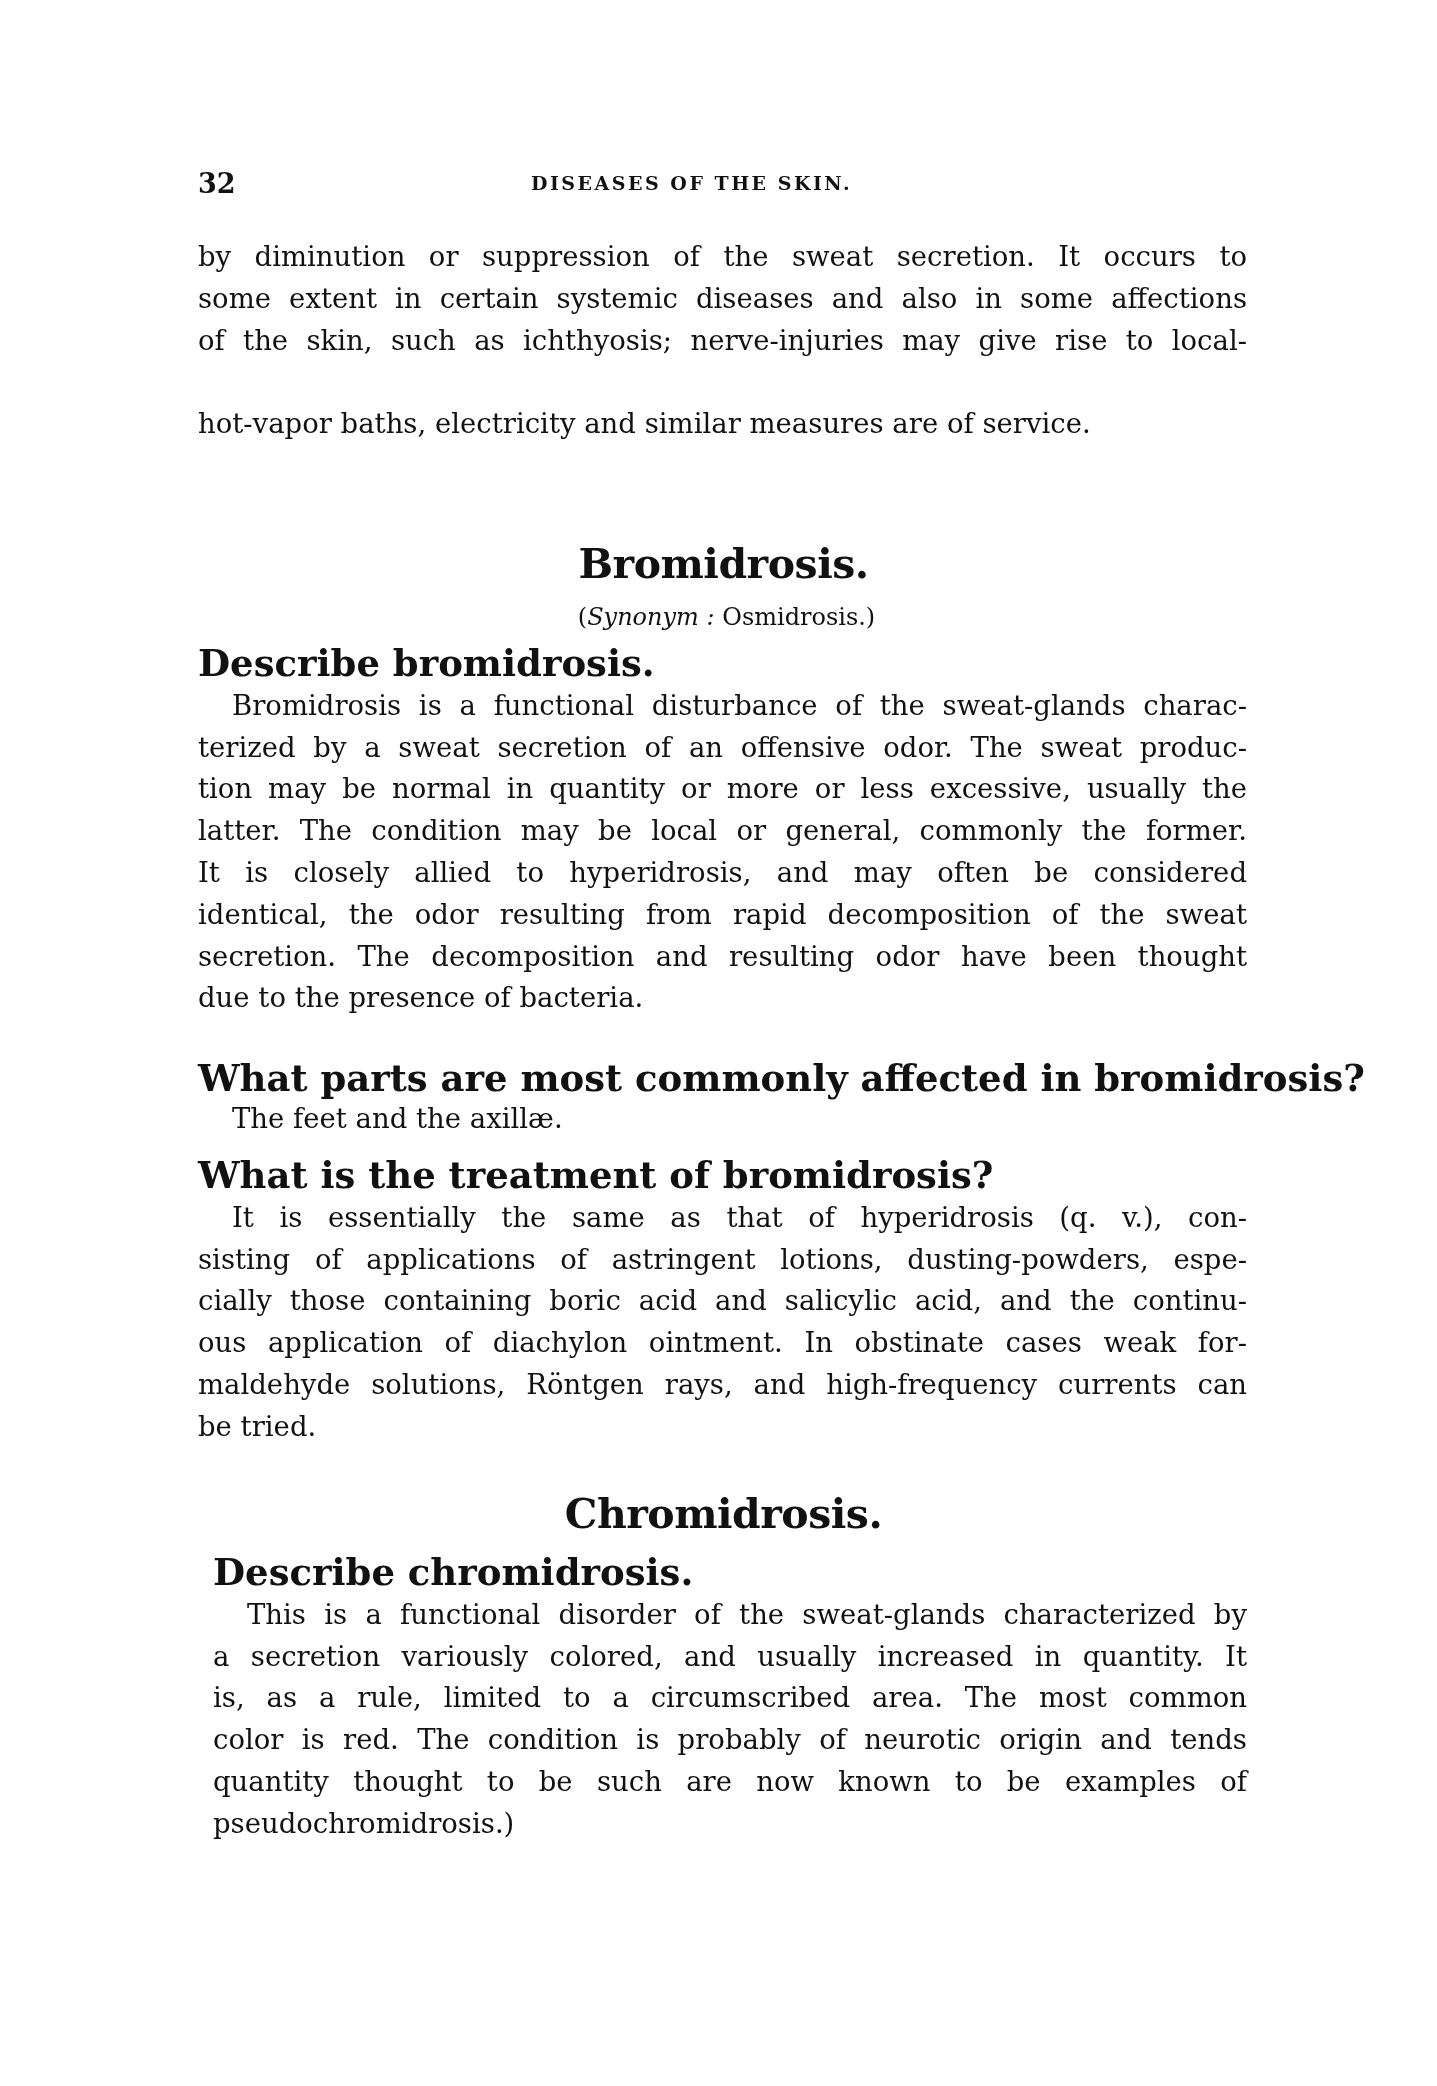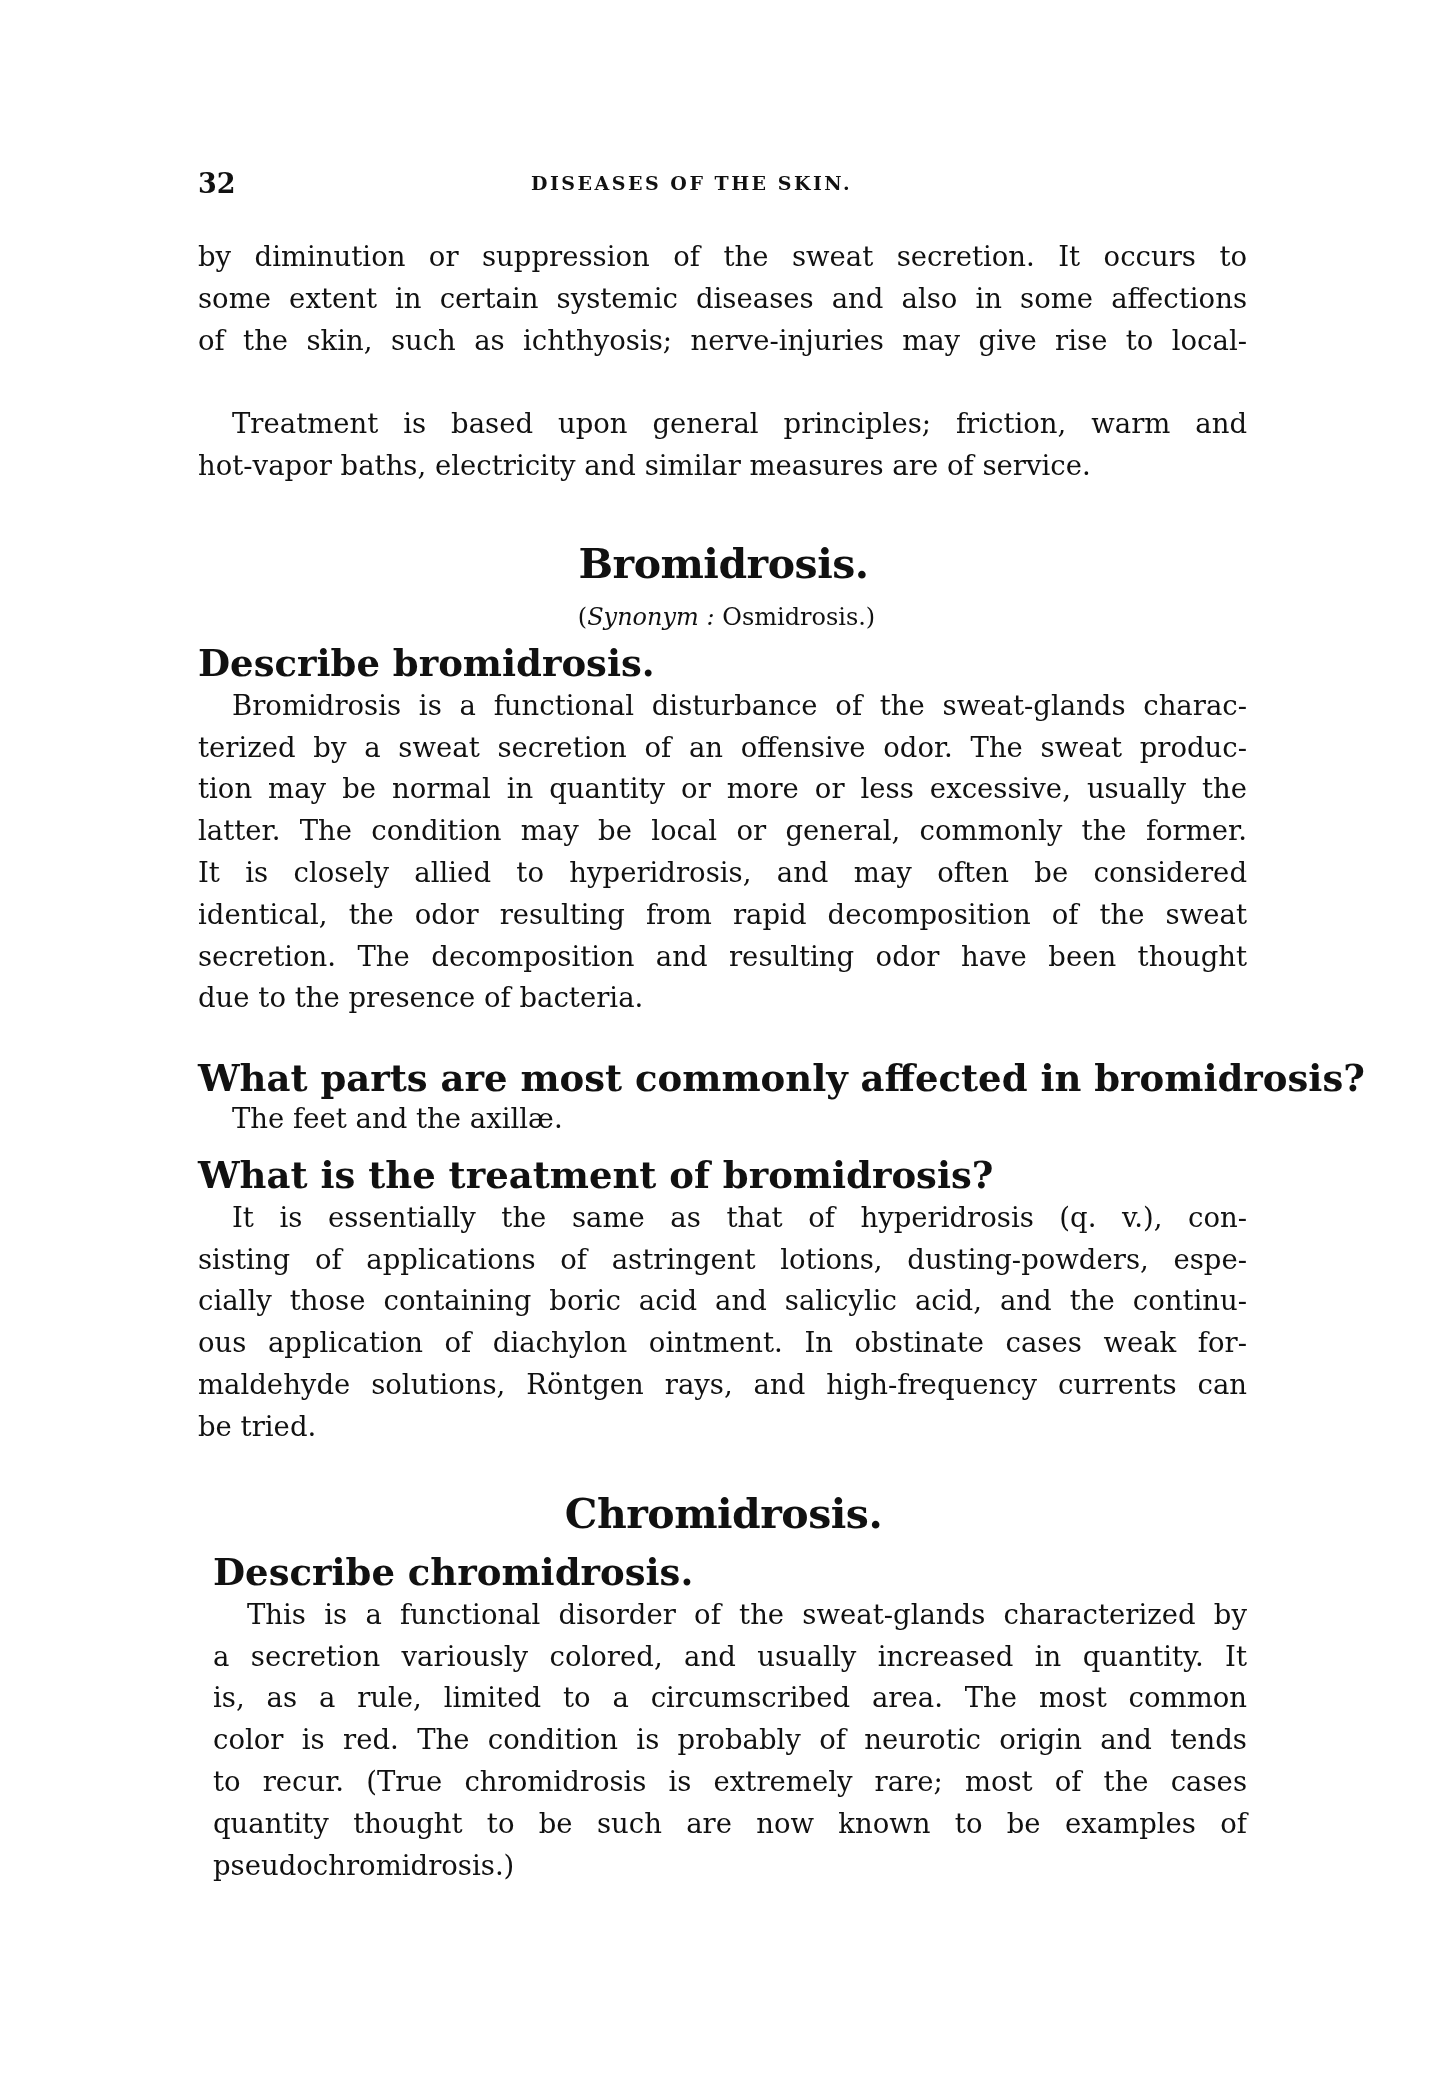--- a/index.html
+++ b/index.html
@@ -25,21 +25,20 @@
   <span class="page-num">32</span>
   <span class="head-title">DISEASES OF THE SKIN.</span>
 </div>
 
 <div class="block" style="top:236px;">
   <span class="line">by diminution or suppression of the sweat secretion.  It occurs to</span>
   <span class="line">some extent in certain systemic diseases and also in some affections</span>
   <span class="line">of the skin, such as ichthyosis; nerve-injuries may give rise to local-</span>
 </div>
 <div class="block" style="top:403px;">
-  <span class="line indent">Treatment is based upon general principles; friction, warm and</span>
   <span class="line last">hot-vapor baths, electricity and similar measures are of service.</span>
 </div>
 
 <div class="section-title" style="top:540px; left:5px;">Bromidrosis.</div>
 <div class="synonym" style="top:603px; left:8px;"><span>(</span><i>Synonym :</i> <span>Osmidrosis.)</span></div>
 
 <div class="block" style="top:643px;">
   <span class="question">Describe bromidrosis.</span>
   <span class="line indent">Bromidrosis is a functional disturbance of the sweat-glands charac-</span>
   <span class="line">terized by a sweat secretion of an offensive odor. The sweat produc-</span>
@@ -67,16 +66,15 @@
 </div>
 
 <div class="section-title" style="top:1490px; left:5px;">Chromidrosis.</div>
 
 <div class="block" style="top:1552px; left:213px; width:1034px;">
   <span class="question">Describe chromidrosis.</span>
   <span class="line indent">This is a functional disorder of the sweat-glands characterized by</span>
   <span class="line">a secretion variously colored, and usually increased in quantity. It</span>
   <span class="line">is, as a rule, limited to a circumscribed area. The most common</span>
   <span class="line">color is red. The condition is probably of neurotic origin and tends</span>
-  <span class="line">to recur. (True chromidrosis is extremely rare; most of the cases</span>
   <span class="line">quantity thought to be such are now known to be examples of</span>
   <span class="line last">pseudochromidrosis.)</span>
 </div>
 
 </body></html>

